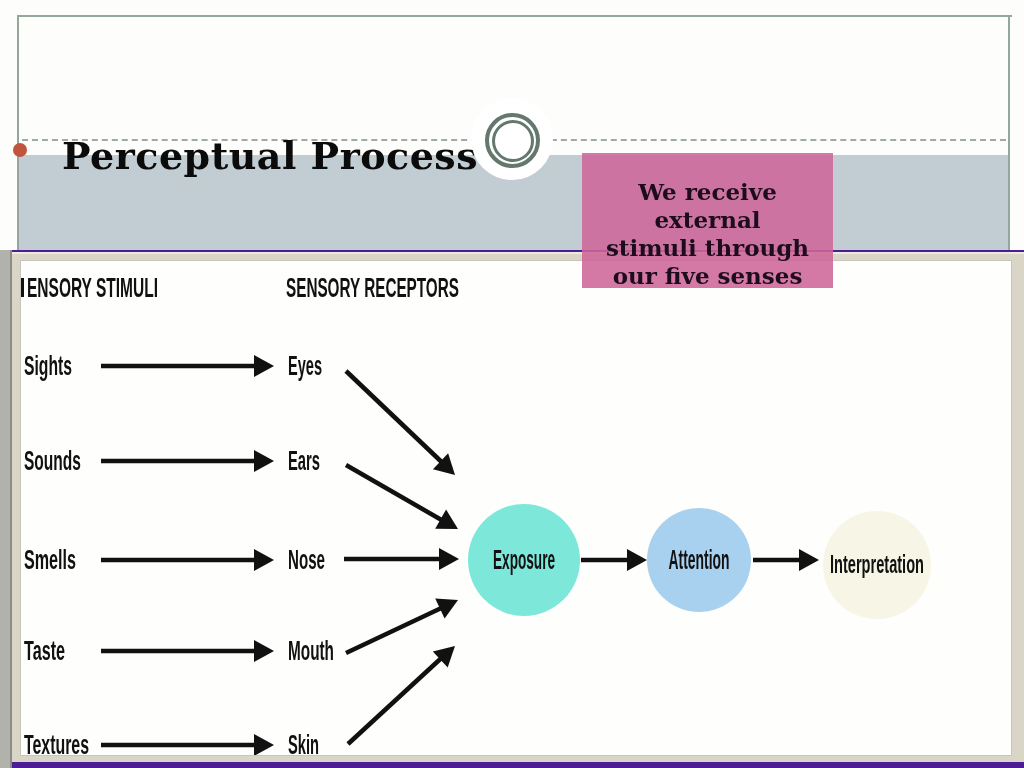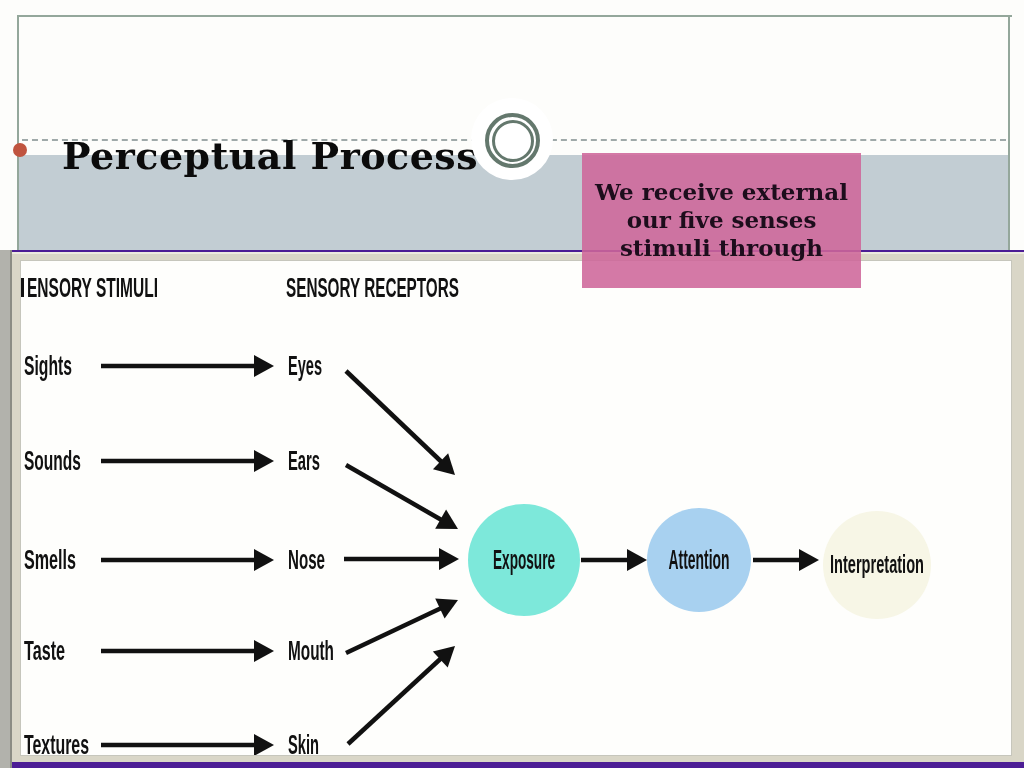--- a/index.html
+++ b/index.html
@@ -33,21 +33,21 @@
     left:485px;top:113px;width:47px;height:47px;border-radius:50%;
     border:4px solid #64786d;background:#fff;
   }
   .ornament-ring-inner{
     left:492px;top:120px;width:36px;height:36px;border-radius:50%;
     border:3px solid #64786d;background:#fff;
   }
 
   
   .callout{
-    left:582px;top:153px;width:279px;height:135px;
+    left:582px;top:153px;width:251px;height:135px;
     background:rgba(206,103,154,0.88);
     z-index:6;
     font-family:"DejaVu Serif","Liberation Serif",serif;
     font-weight:bold;font-size:23px;line-height:28px;color:#1d0d1c;
     text-align:center;padding-top:25px;box-sizing:border-box;
   }
 
   
   .figure-area{left:0;top:250px;width:1024px;height:518px;background:#4c1d95;padding-left:46px;}
   .paper-shadow-left{left:0;top:0;width:10px;height:518px;background:#b2b2ac;border-right:2px solid #8b8c84;}
@@ -159,15 +159,15 @@
         <circle cx="856" cy="304" r="54" fill="#f7f6e6"></circle>
         <text x="856" y="312" text-anchor="middle" class="interplab" textLength="94" lengthAdjust="spacingAndGlyphs">Interpretation</text>
       </svg>
 
     </div>
   </div>
 </div>
 
 <div class="abs callout">
   <div>We receive external</div>
+  <div>stimuli through</div>
   <div>our five senses</div>
-  <div>stimuli through</div>
 </div>
 
 </body></html>

